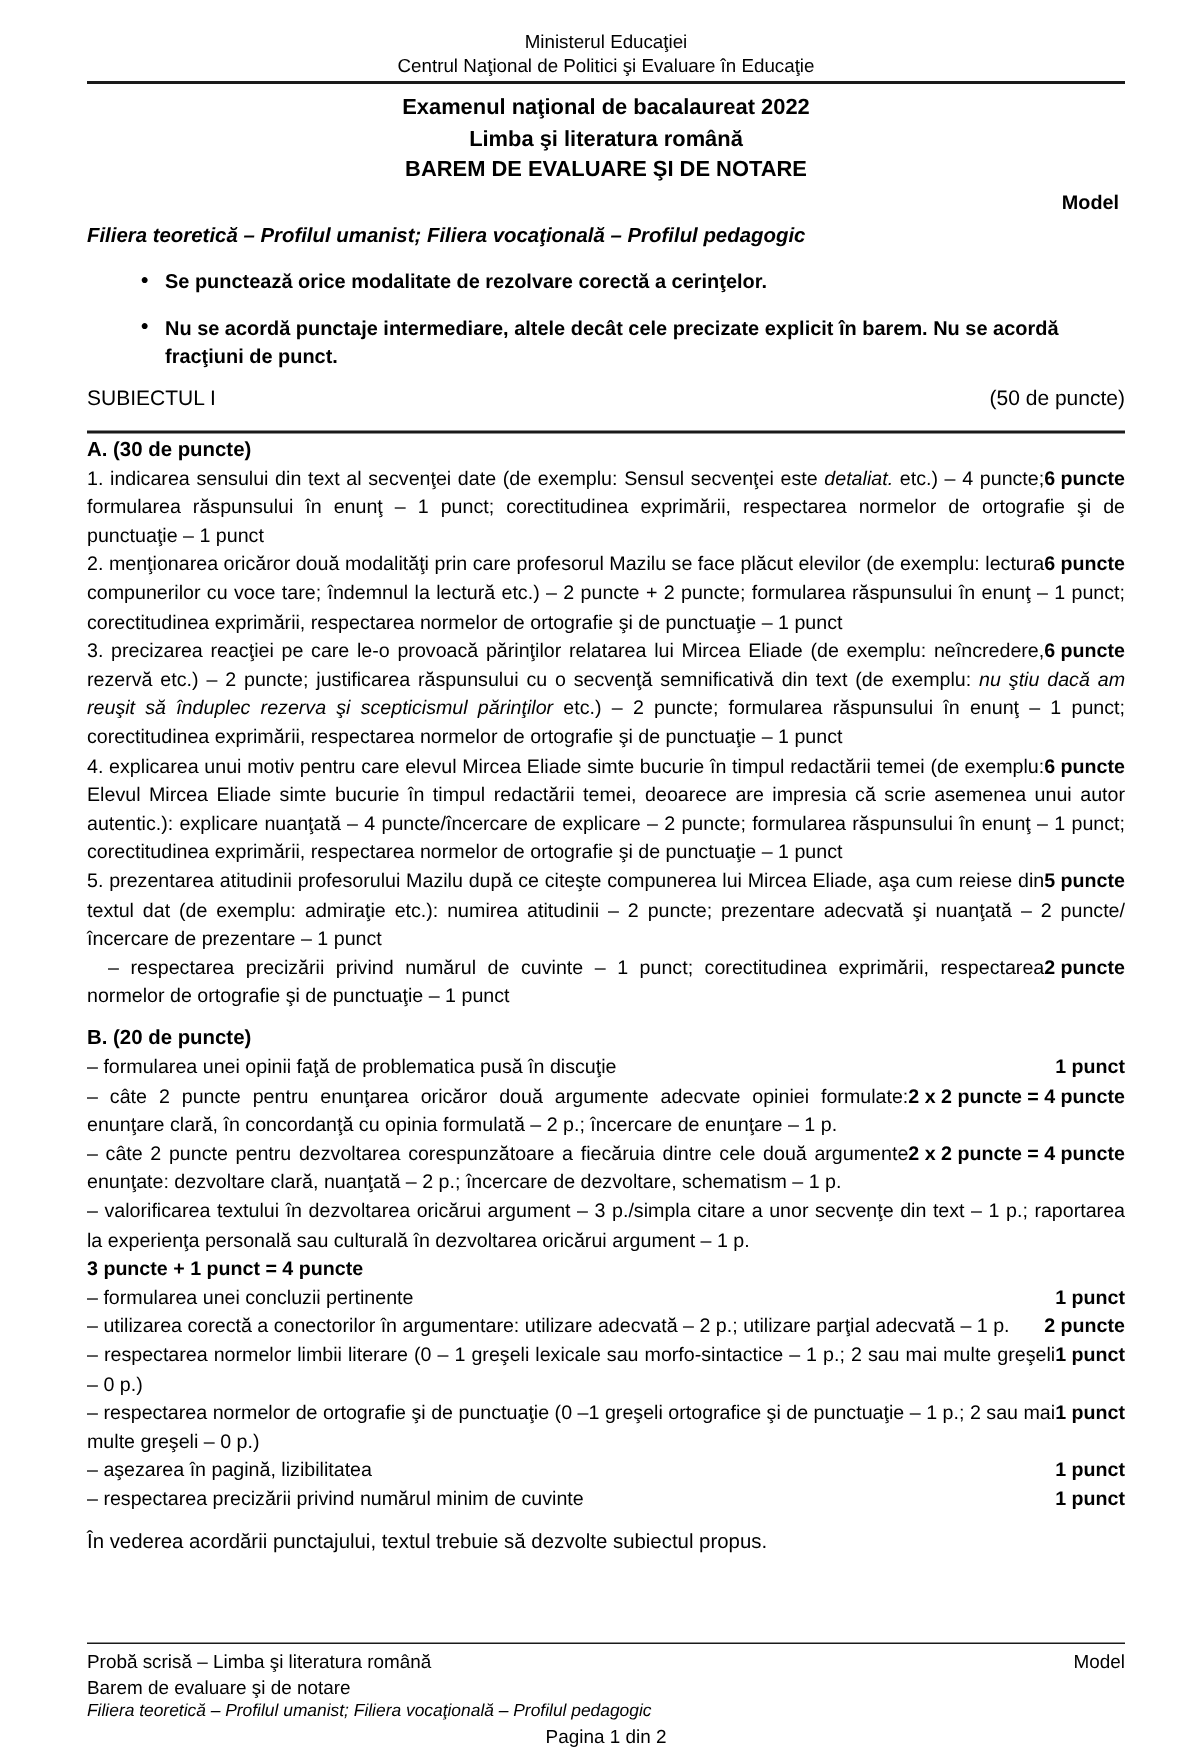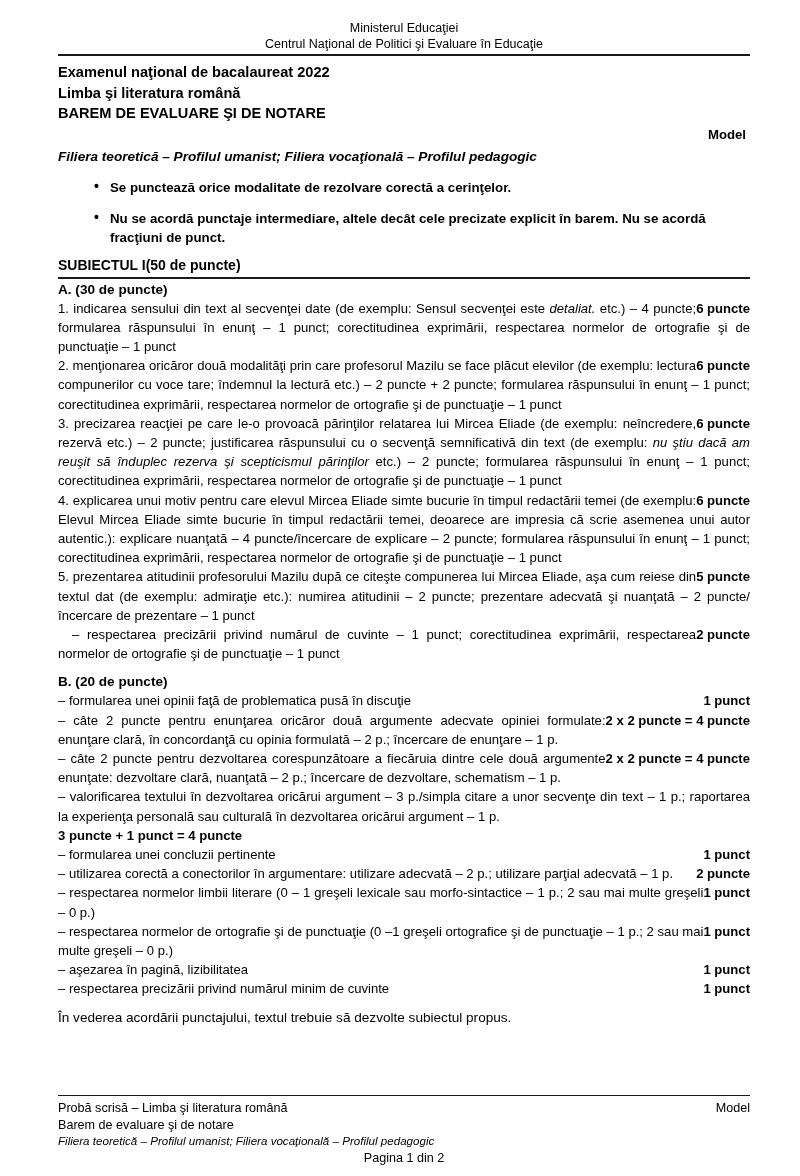--- a/index.html
+++ b/index.html
@@ -40,20 +40,21 @@
   .ministry div { white-space: nowrap; }
 
   .rule {
     border: 0;
     border-top: 2.2px solid #1a1a1a;
     margin: 2px 0 0 0;
     height: 0;
   }
 
   .exam-title {
+    text-align: center;
     font-weight: bold;
     font-size: 14.6px;
     line-height: 20.5px;
     margin-top: 6px;
   }
 
   .model-top {
     text-align: right;
     font-weight: bold;
     font-size: 13.2px;
@@ -90,28 +91,28 @@
     content: "\2022";
     position: absolute;
     left: 0;
     top: -1px;
     font-size: 14px;
   }
 
   
   .subject-bar {
     display: flex;
-    justify-content: flex-start;
+    justify-content: space-between;
     align-items: baseline;
-    font-weight: bold;
+    font-weight: normal;
     font-size: 14px;
     line-height: 19px;
     margin-top: 9px;
     border-bottom: 2.2px solid #1a1a1a;
-    padding-bottom: 2px;
+    padding-bottom: 12px;
   }
   .section-head {
     font-weight: bold;
     font-size: 13.6px;
     line-height: 19px;
     margin-top: 1px;
   }
   .section-head.spaced { margin-top: 9px; }
 
   

